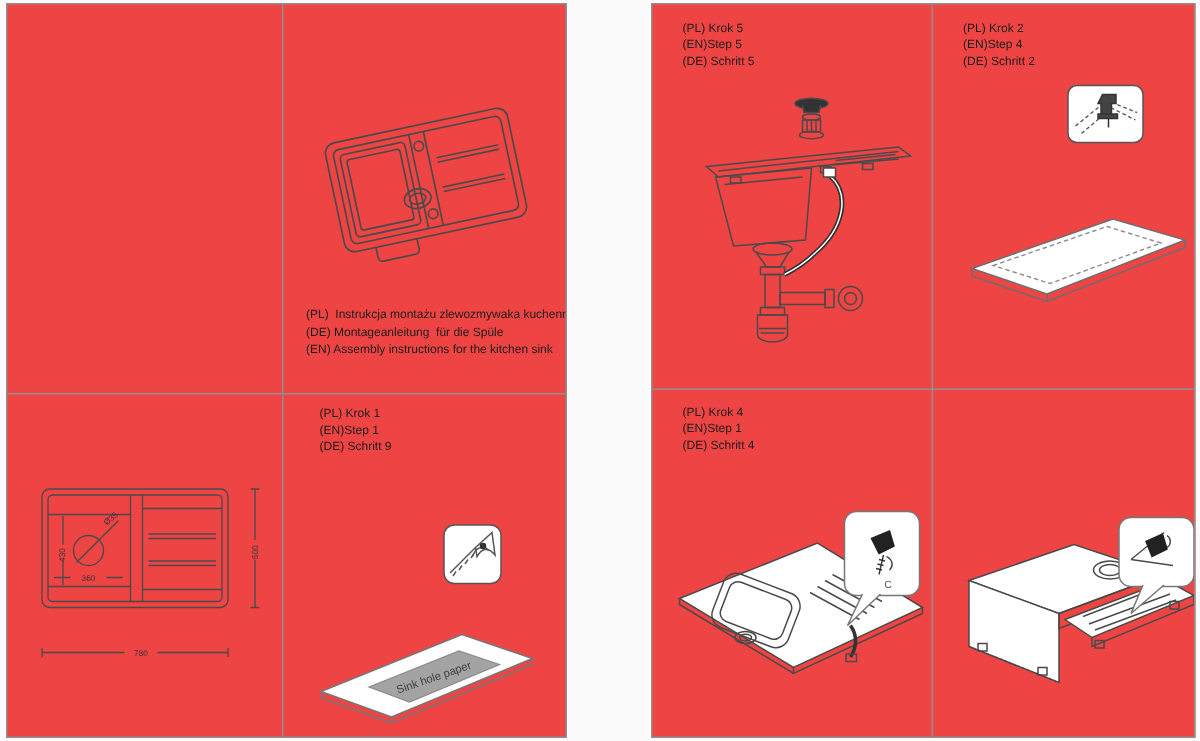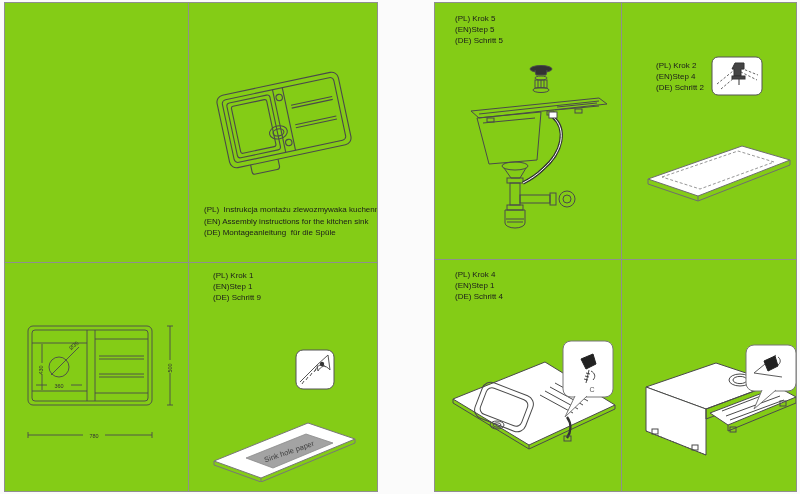--- a/index.html
+++ b/index.html
@@ -8,21 +8,21 @@
     background: #fbfbfb;
     font-family: "Liberation Sans", sans-serif;
     position: relative;
     overflow: hidden;
     color: #1b1b1b;
   }
   .sheet {
     position: absolute;
     top: 2px;
     height: 490px;
-    background: #84cc16;
+    background: #ef4444;
     border: 1px solid #8f8f8f;
   }
   #sheet-left  { left: 4px;  width: 374px; }
   #sheet-right { left: 434px; width: 363px; }
   .grid { display: grid; width: 100%; height: 100%; }
   #sheet-left  .grid { grid-template-columns: 184px 1fr; grid-template-rows: 260px 1fr; }
   #sheet-right .grid { grid-template-columns: 187px 1fr; grid-template-rows: 257px 1fr; }
   .cell { position: relative; overflow: hidden; }
   .br { border-right: 1px solid #8f8f8f; }
   .bb { border-bottom: 1px solid #8f8f8f; }
@@ -55,22 +55,22 @@
           <ellipse cx="62" cy="72" rx="5.5" ry="3.5"></ellipse>
           <line x1="80" y1="48" x2="122" y2="48"></line>
           <line x1="80" y1="51" x2="122" y2="51"></line>
           <line x1="80" y1="68" x2="122" y2="68"></line>
           <line x1="80" y1="71" x2="122" y2="71"></line>
           <path d="M28,98 v7 a3,3 0 0 0 3,3 h22 a3,3 0 0 0 3,-3 v-7"></path>
         </g>
       </svg>
       <div class="instr" style="left:15px; top:201px;">
         <div>(PL)  Instrukcja montażu zlewozmywaka kuchennego</div>
+        <div>(DE) Montageanleitung  für die Spüle</div>
         <div>(EN) Assembly instructions for the kitchen sink</div>
-        <div>(DE) Montageanleitung  für die Spüle</div>
       </div>
     </div>
 
     <div class="cell br">
       <svg class="art" style="left:4px; top:54px;" width="184" height="172" viewBox="0 0 184 172">
         <g stroke="#4a4a4a" fill="none" stroke-width="0.9">
           <rect x="19" y="9" width="124" height="79" rx="5"></rect>
           <rect x="23" y="13" width="116" height="71" rx="3"></rect>
           <line x1="23" y1="26" x2="78" y2="26"></line>
           <line x1="23" y1="74" x2="78" y2="74"></line>
@@ -178,21 +178,21 @@
           <circle cx="118" cy="140" r="8"></circle>
           <circle cx="118" cy="140" r="4"></circle>
           <path d="M104,58 C118,70 114,93 94,110 C88,116 80,121 74,124" stroke-width="3.2" stroke="#333"></path>
           <path d="M104,58 C118,70 114,93 94,110 C88,116 80,121 74,124" stroke-width="1" stroke="#fff"></path>
           <rect x="100" y="53" width="8" height="6" fill="#fff"></rect>
         </g>
       </svg>
     </div>
 
     <div class="cell bb">
-      <div class="step-label" style="left:34px; top:10px;margin-top:47px;">
+      <div class="step-label" style="left:20px; top:10px;">
         <div>(PL) Krok 2</div>
         <div>(EN)Step 4</div>
         <div>(DE) Schritt 2</div>
       </div>
       <svg class="art" style="left:89px; top:53px;" width="52" height="40" viewBox="0 0 52 40">
         <rect x="1" y="1" width="50" height="38" rx="6" stroke="#555" fill="#fff"></rect>
         <g stroke="#555" fill="none" stroke-width="0.9">
           <path d="M6,28 L27,11 L47,19" stroke-dasharray="2.5 1.8"></path>
           <path d="M10,33 L30,16 L46,24" stroke-dasharray="2.5 1.8"></path>
         </g>

